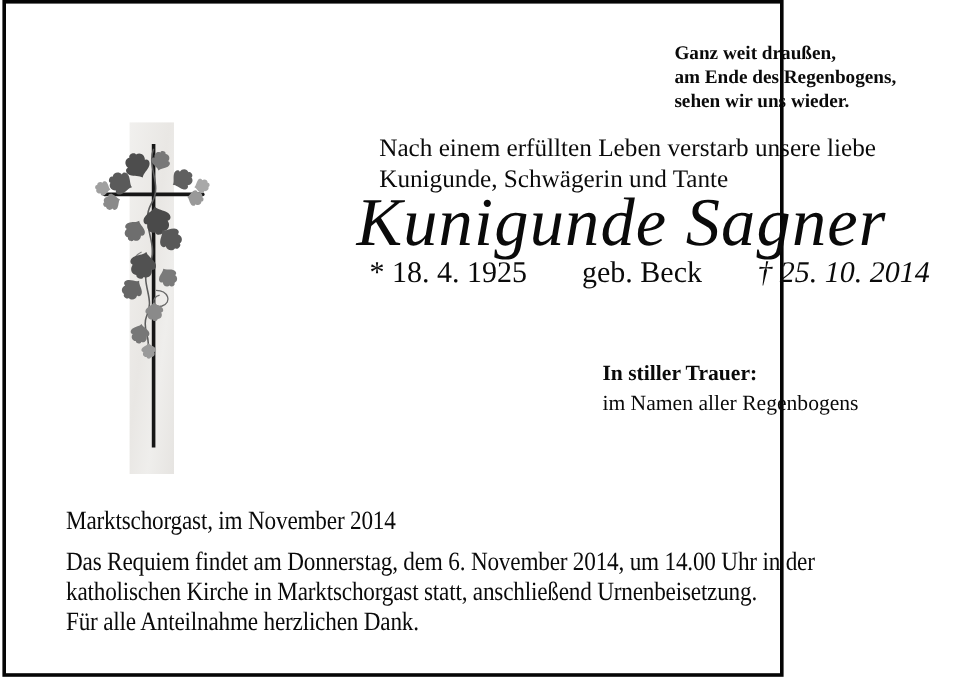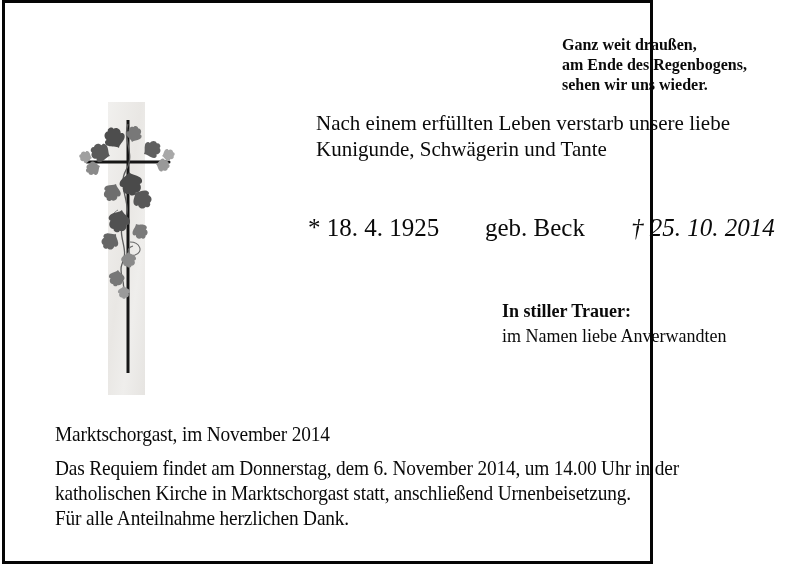--- a/index.html
+++ b/index.html
@@ -155,28 +155,29 @@
     <div>Ganz weit draußen,</div>
     <div>am Ende des Regenbogens,</div>
     <div>sehen wir uns wieder.</div>
   </div>
 
   <div class="abs intro">
     <div>Nach einem erfüllten Leben verstarb unsere liebe</div>
     <div>Kunigunde, Schwägerin und Tante</div>
   </div>
 
+  <div class="abs deceased-name">Kunigunde Sagner</div>
 
   <span class="abs dates date-birth">* 18. 4. 1925</span>
   <span class="abs dates date-maiden">geb. Beck</span>
   <span class="abs dates date-death">† 25. 10. 2014</span>
 
   <div class="abs mourning">
     <div class="heading">In stiller Trauer:</div>
-    <div>im Namen liebe Anverwandten</div>
+    <div>im Namen aller Regenbogens</div>
   </div>
 
   <div class="abs place-line condensed">Marktschorgast, im November 2014</div>
 
   <div class="abs service condensed">
     <div>Das Requiem findet am Donnerstag, dem 6. November 2014, um 14.00 Uhr in der</div>
     <div>katholischen Kirche in Marktschorgast statt, anschließend Urnenbeisetzung.</div>
     <div>Für alle Anteilnahme herzlichen Dank.</div>
   </div>
 

